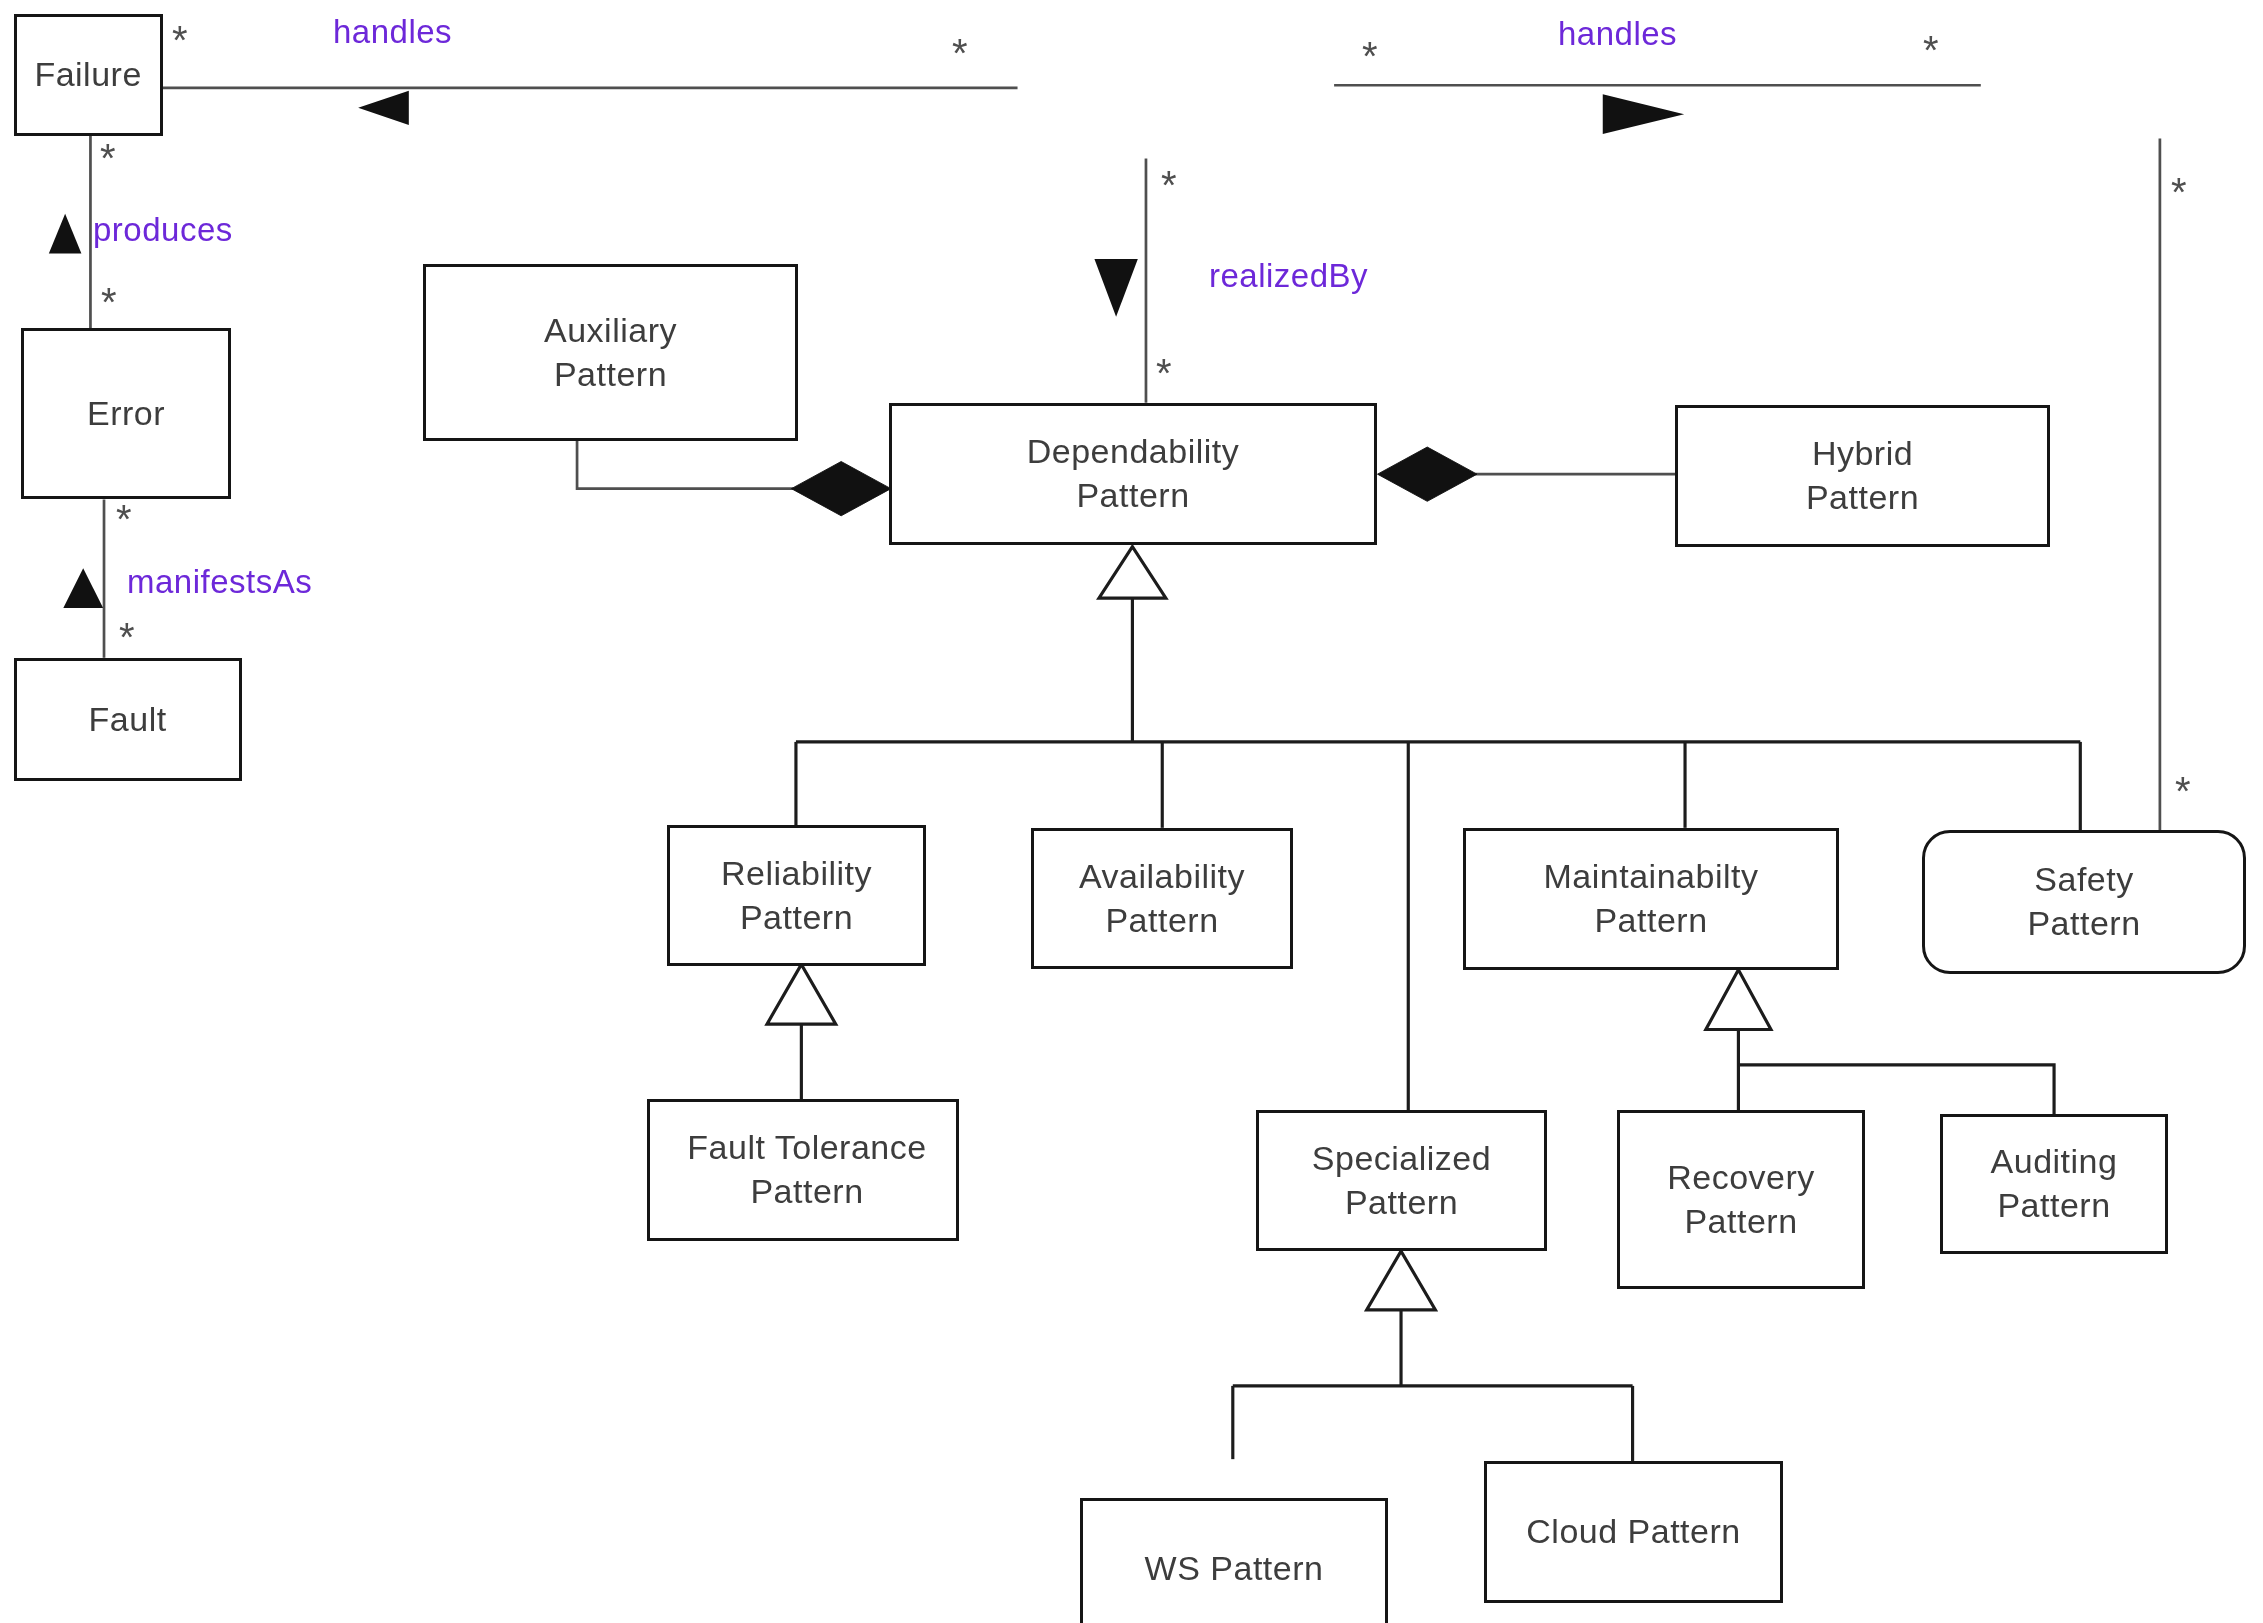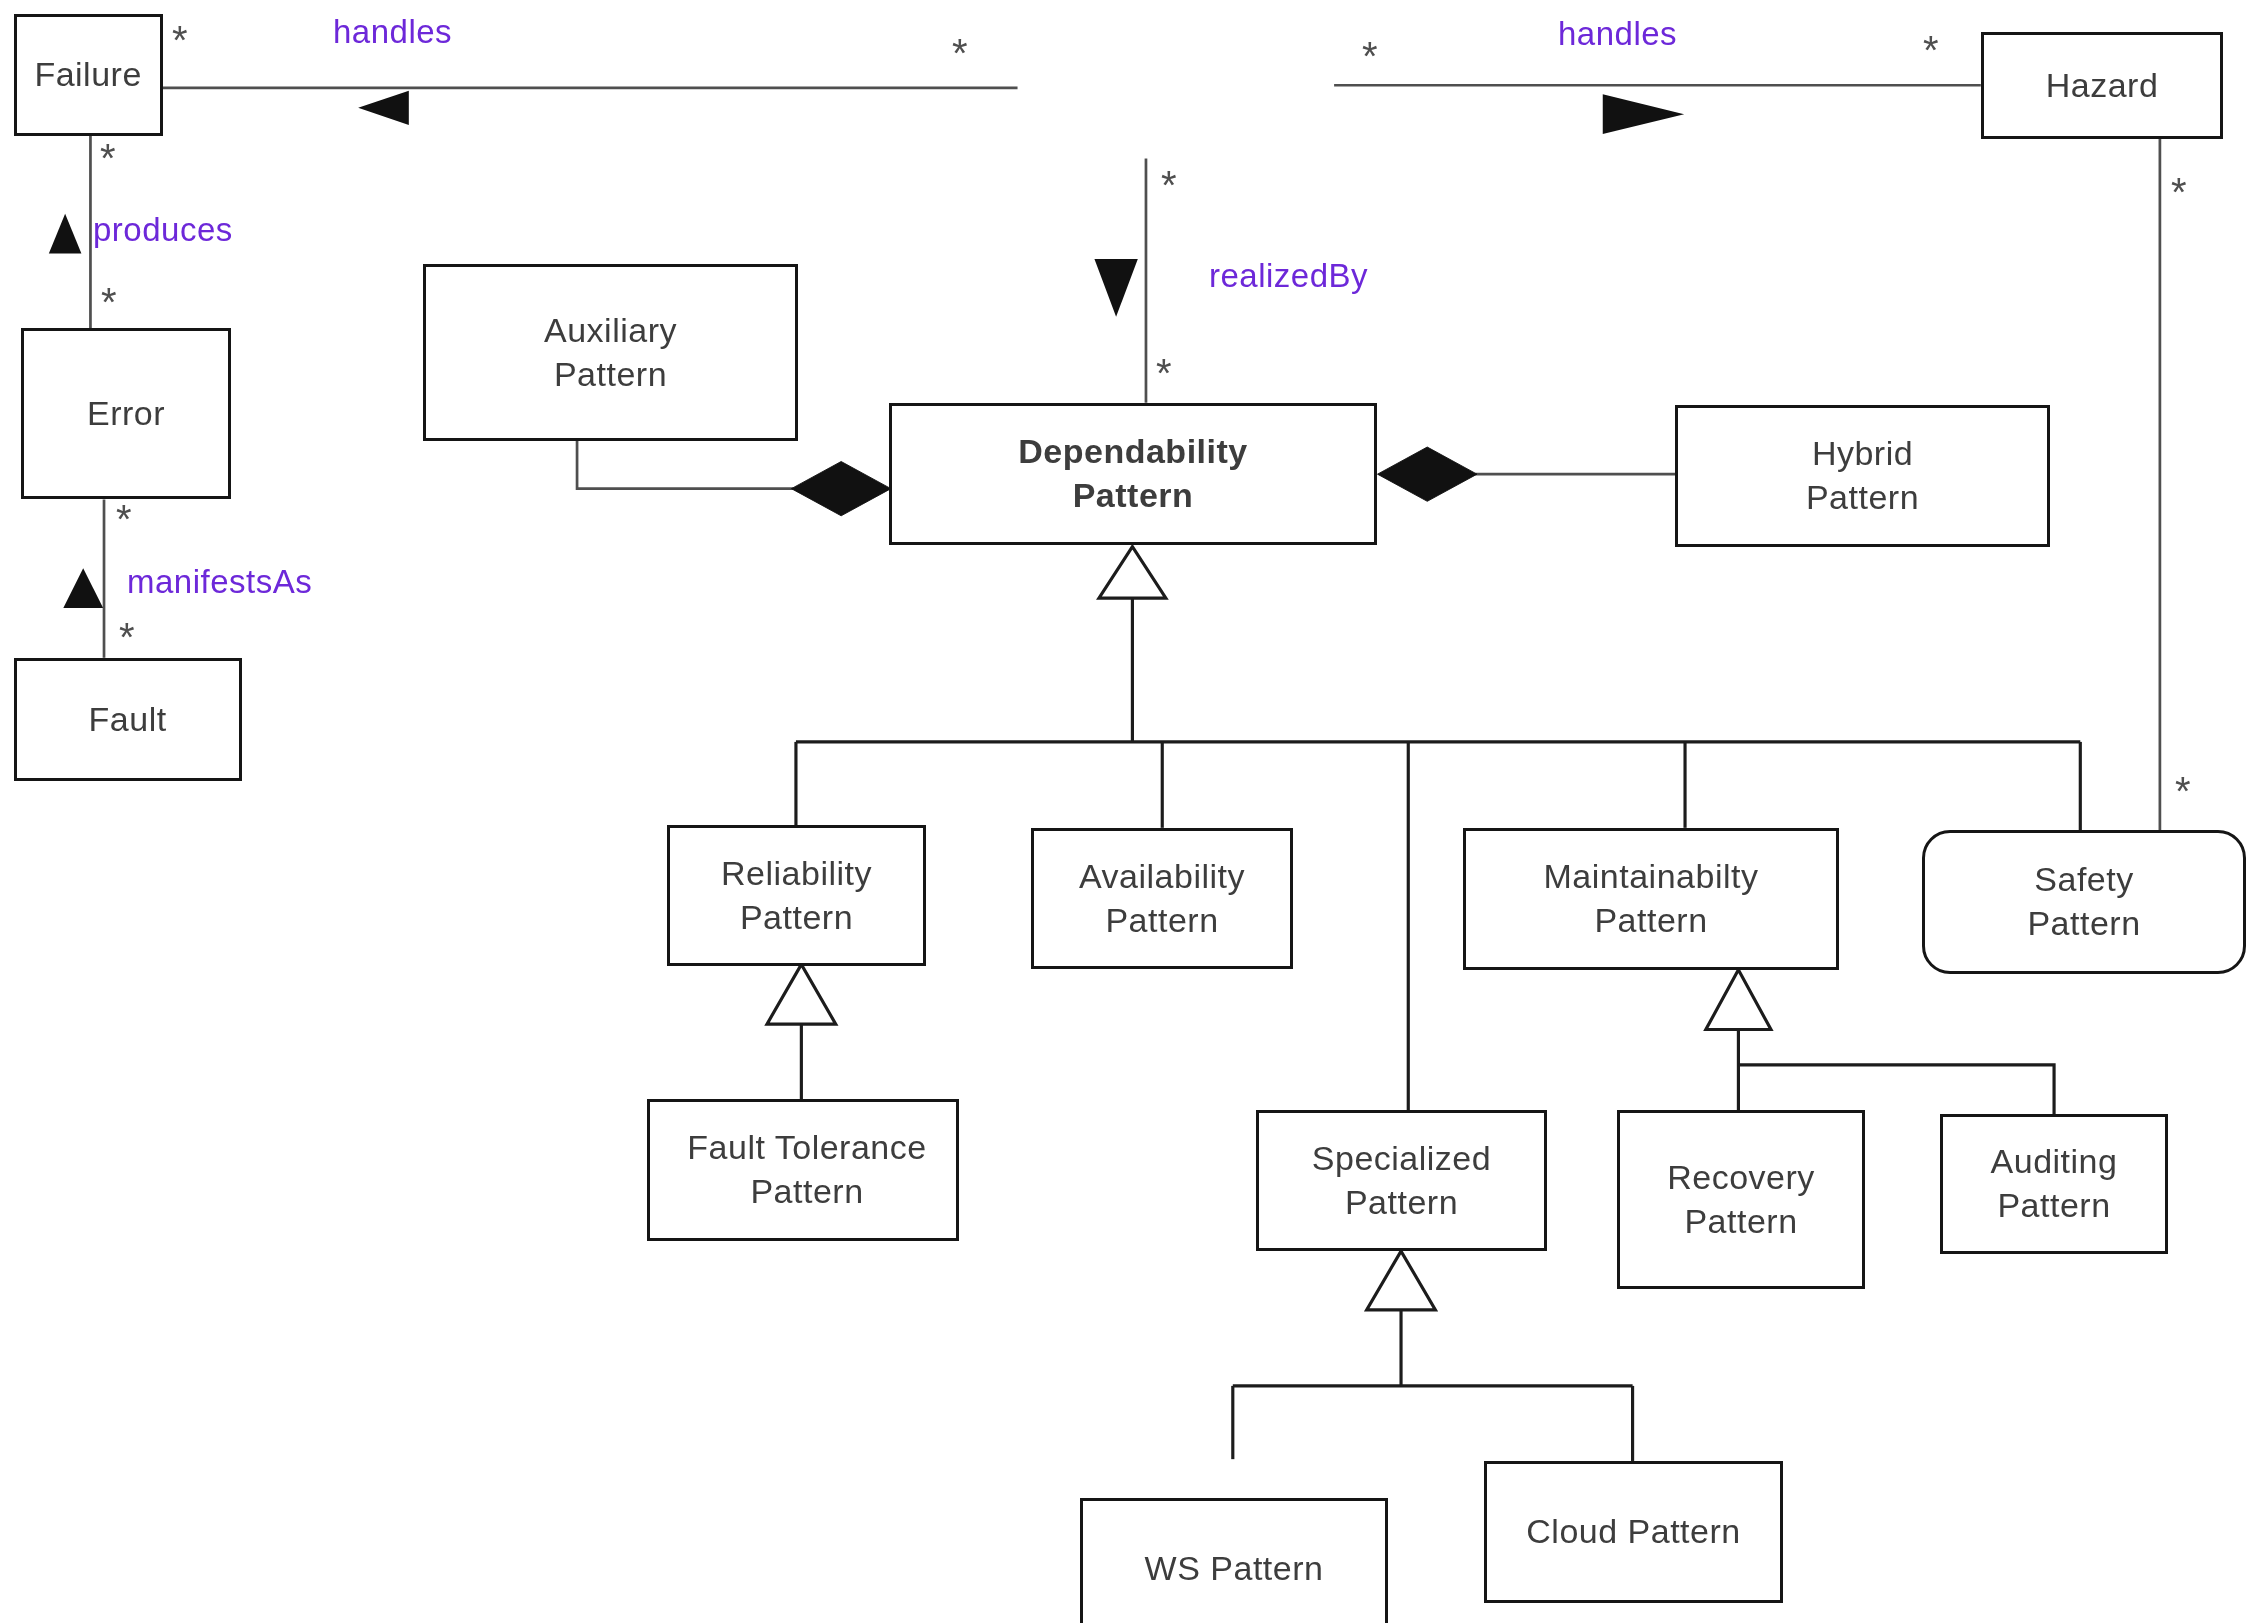--- a/index.html
+++ b/index.html
@@ -103,34 +103,31 @@
     <polygon class="hollowTri" points="1922,1072 1886,1138 1958,1138"></polygon>
     <polygon class="hollowTri" points="1549,1383 1511,1448 1587,1448"></polygon>
 
     <polygon class="diamond" points="875,540 930,510 985,540 930,570"></polygon>
     <polygon class="diamond" points="1523,524 1578,494 1633,524 1578,554"></polygon>
   </svg>
 
   <div class="uml-class" style="left:13.6px;top:13.6px;width:149px;height:122px;">
       <span class="lbl">Failure</span>
     </div>
-  <div class="uml-class" style="left:1981px;top:32px;width:242px;height:107px;">
-      <span class="lbl">Hazard</span>
-    </div>
   <div class="uml-class" style="left:423px;top:264px;width:375px;height:177px;">
       <span class="lbl">Auxiliary
 Pattern</span>
     </div>
   <div class="uml-class" style="left:21px;top:328px;width:210px;height:171px;">
       <span class="lbl">Error</span>
     </div>
   <div class="uml-class" style="left:13.6px;top:658px;width:228px;height:123px;">
       <span class="lbl">Fault</span>
     </div>
-  <div class="uml-class" style="left:889px;top:403px;width:488px;height:142px;font-weight:bold;">
+  <div class="uml-class" style="left:889px;top:403px;width:488px;height:142px;">
       <span class="lbl">Dependability
 Pattern</span>
     </div>
   <div class="uml-class" style="left:1675px;top:405px;width:375px;height:142px;">
       <span class="lbl">Hybrid
 Pattern</span>
     </div>
   <div class="uml-class" style="left:667px;top:825px;width:259px;height:141px;">
       <span class="lbl">Reliability
 Pattern</span>

